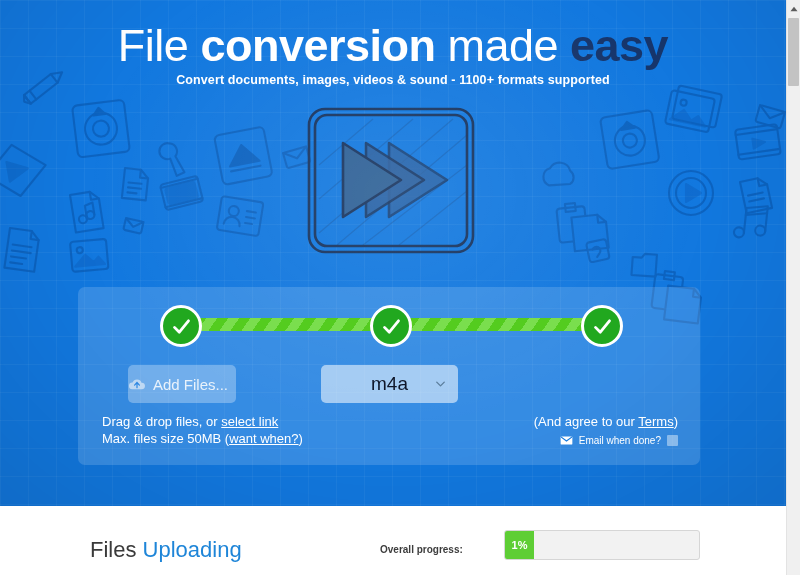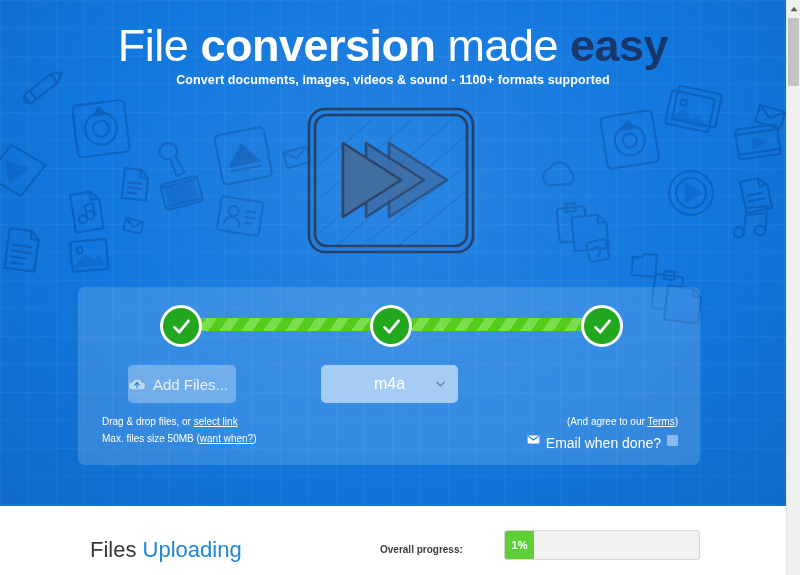--- a/index.html
+++ b/index.html
@@ -108,40 +108,40 @@
 
   .select-wrap {
     position: absolute; left: 243px; top: 78px;
     width: 137px; height: 38px;
     background: rgba(255,255,255,0.55);
     border-radius: 5px;
     display: flex; align-items: center; justify-content: center;
     cursor: pointer;
     user-select: none;
   }
-  .select-val { color: #ffffff; font-size: 16px; }
+  .select-val { color: #0f172a; font-size: 19px; }
   .chev {
     position: absolute; right: 13px; top: 50%;
     width: 9px; height: 6px; margin-top: -3px;
   }
 
   .hint {
     position: absolute;
     color: #ffffff;
-    font-size: 10px;
+    font-size: 13px;
     line-height: 17px;
     white-space: nowrap;
   }
   .hint.left  { left: 24px; top: 126px; text-align: left; }
   .hint.right { right: 22px; top: 126px; text-align: right; margin-left: 46px; }
   .hint a { color: #ffffff; text-decoration: underline; cursor: pointer; }
   .email-row {
     position: absolute; right: 22px; top: 148px;
-    display: flex; gap: 6px;
-    color: #ffffff; font-size: 14px; white-space: nowrap;
+    display: flex; align-items: center; gap: 6px;
+    color: #ffffff; font-size: 10px; white-space: nowrap;
     cursor: pointer; user-select: none;
   }
   .env-ico { width: 13px; height: 9px; display: block; }
   .chk {
     width: 11px; height: 11px;
     background: rgba(255,255,255,0.42);
     border-radius: 1px;
     display: inline-block;
   }
 

